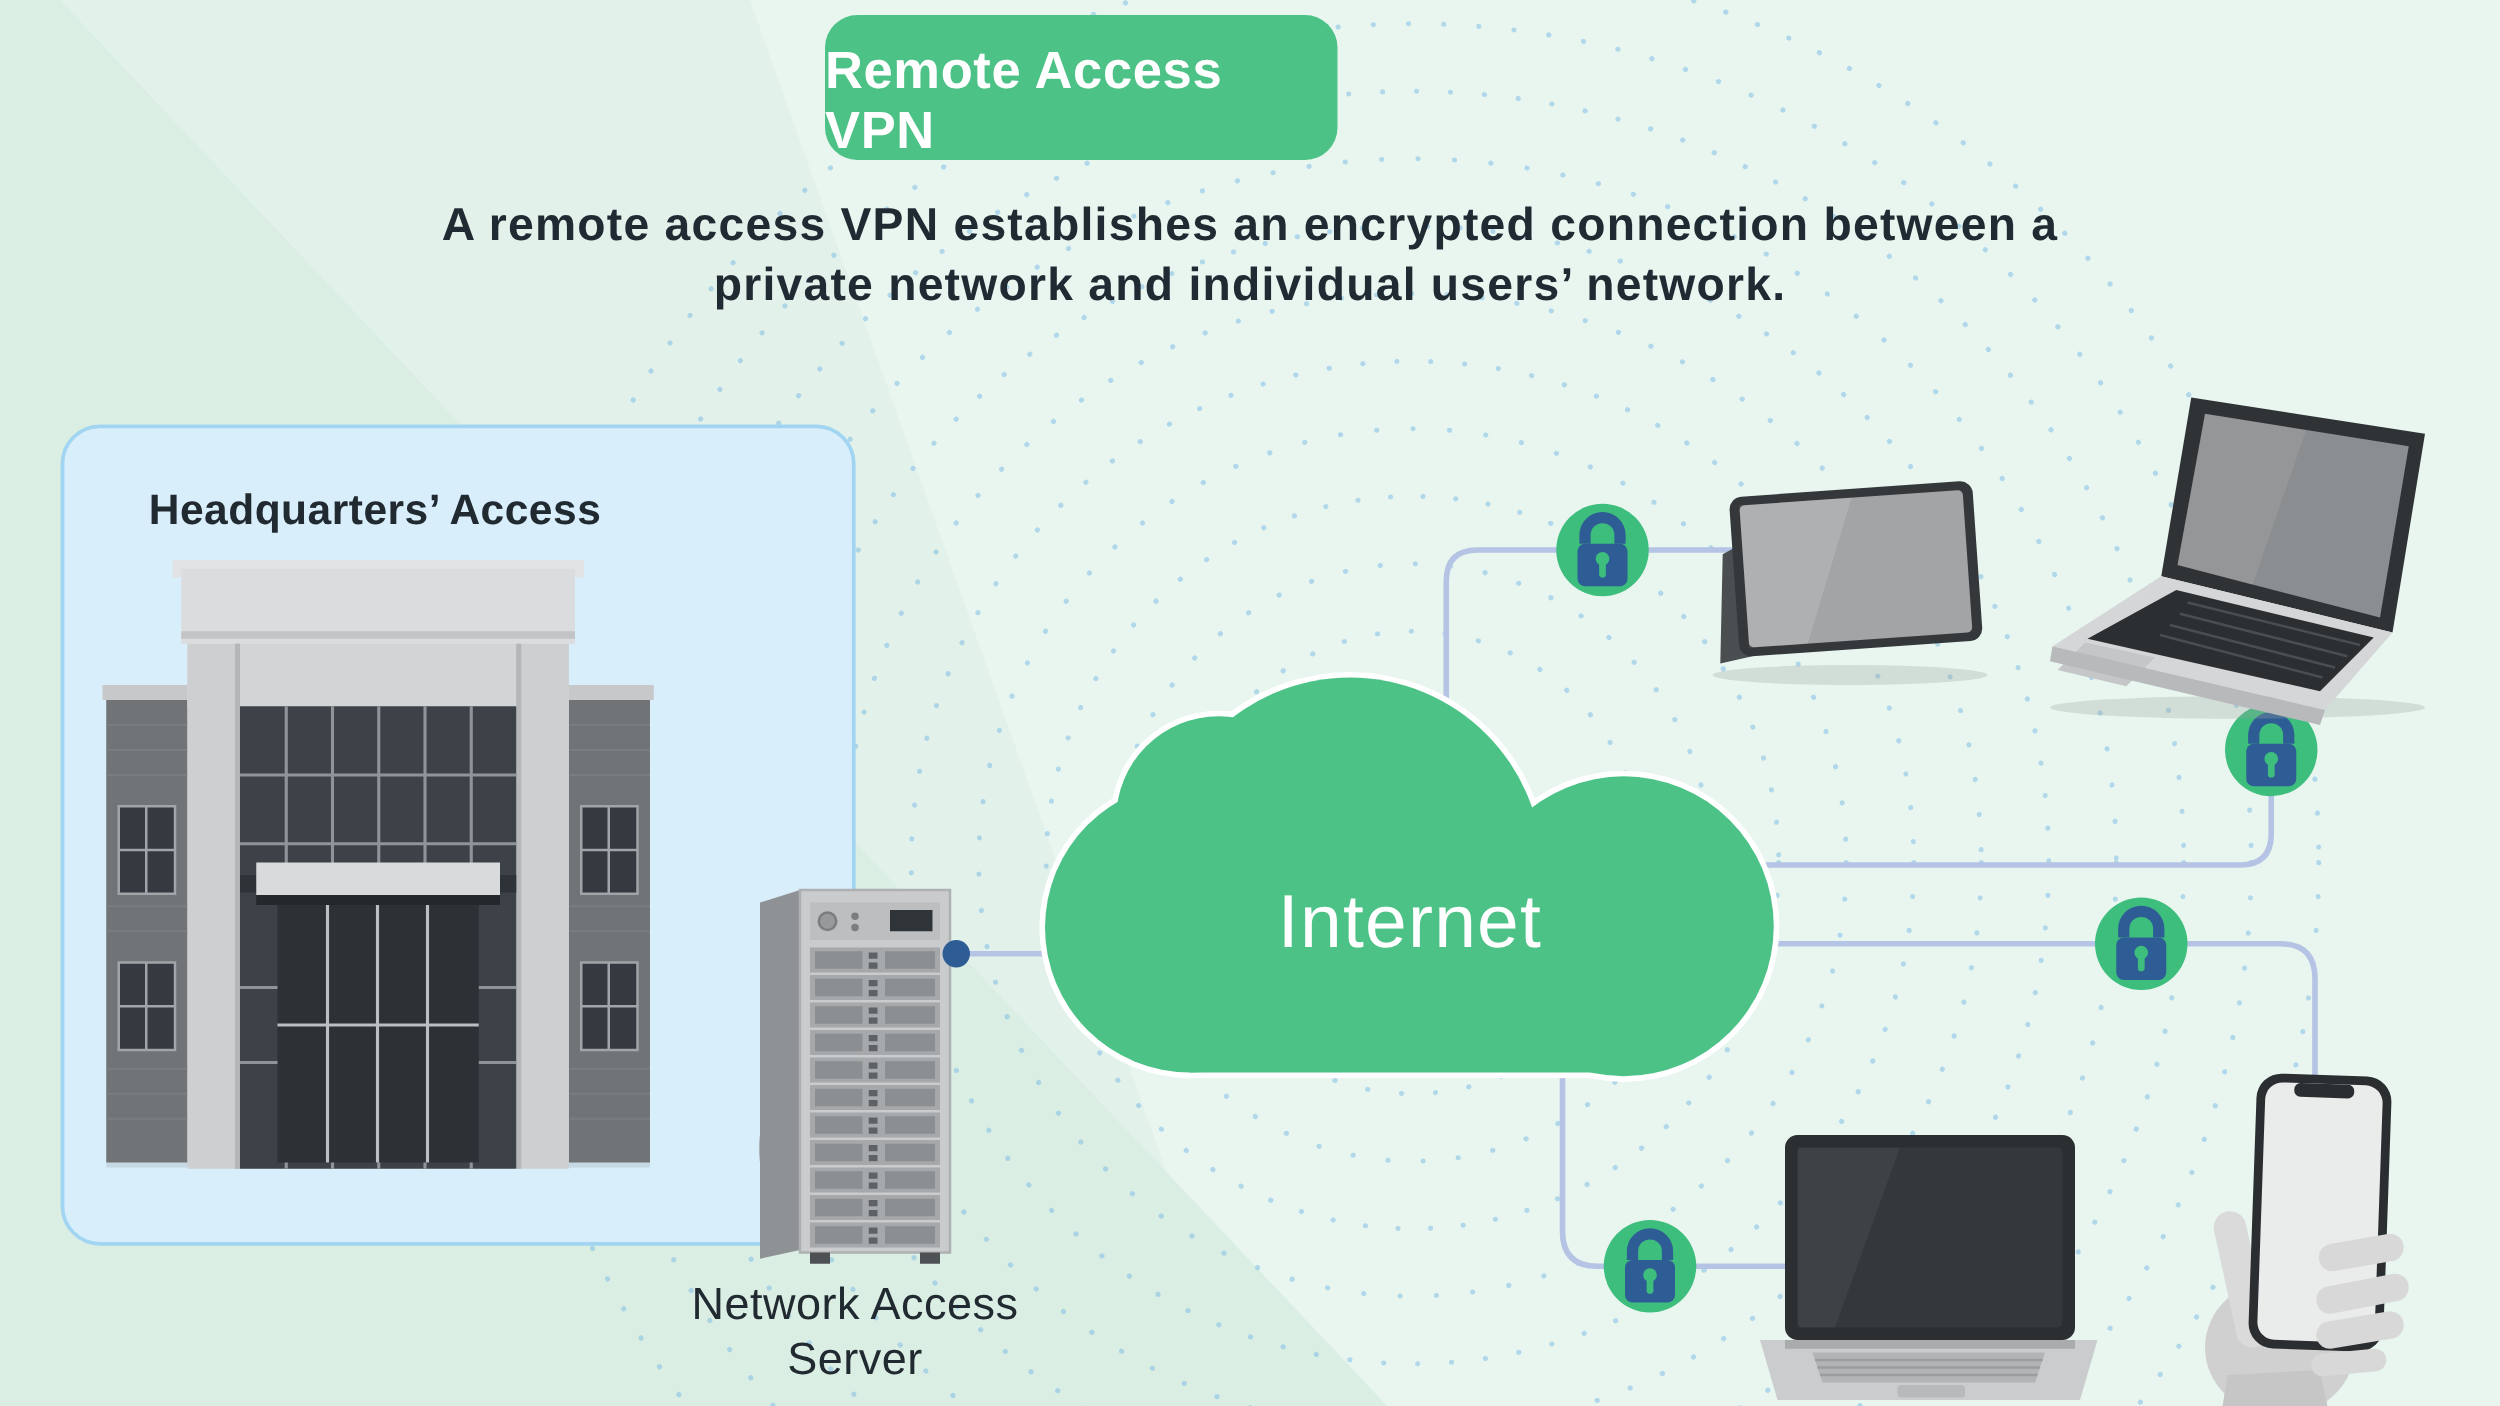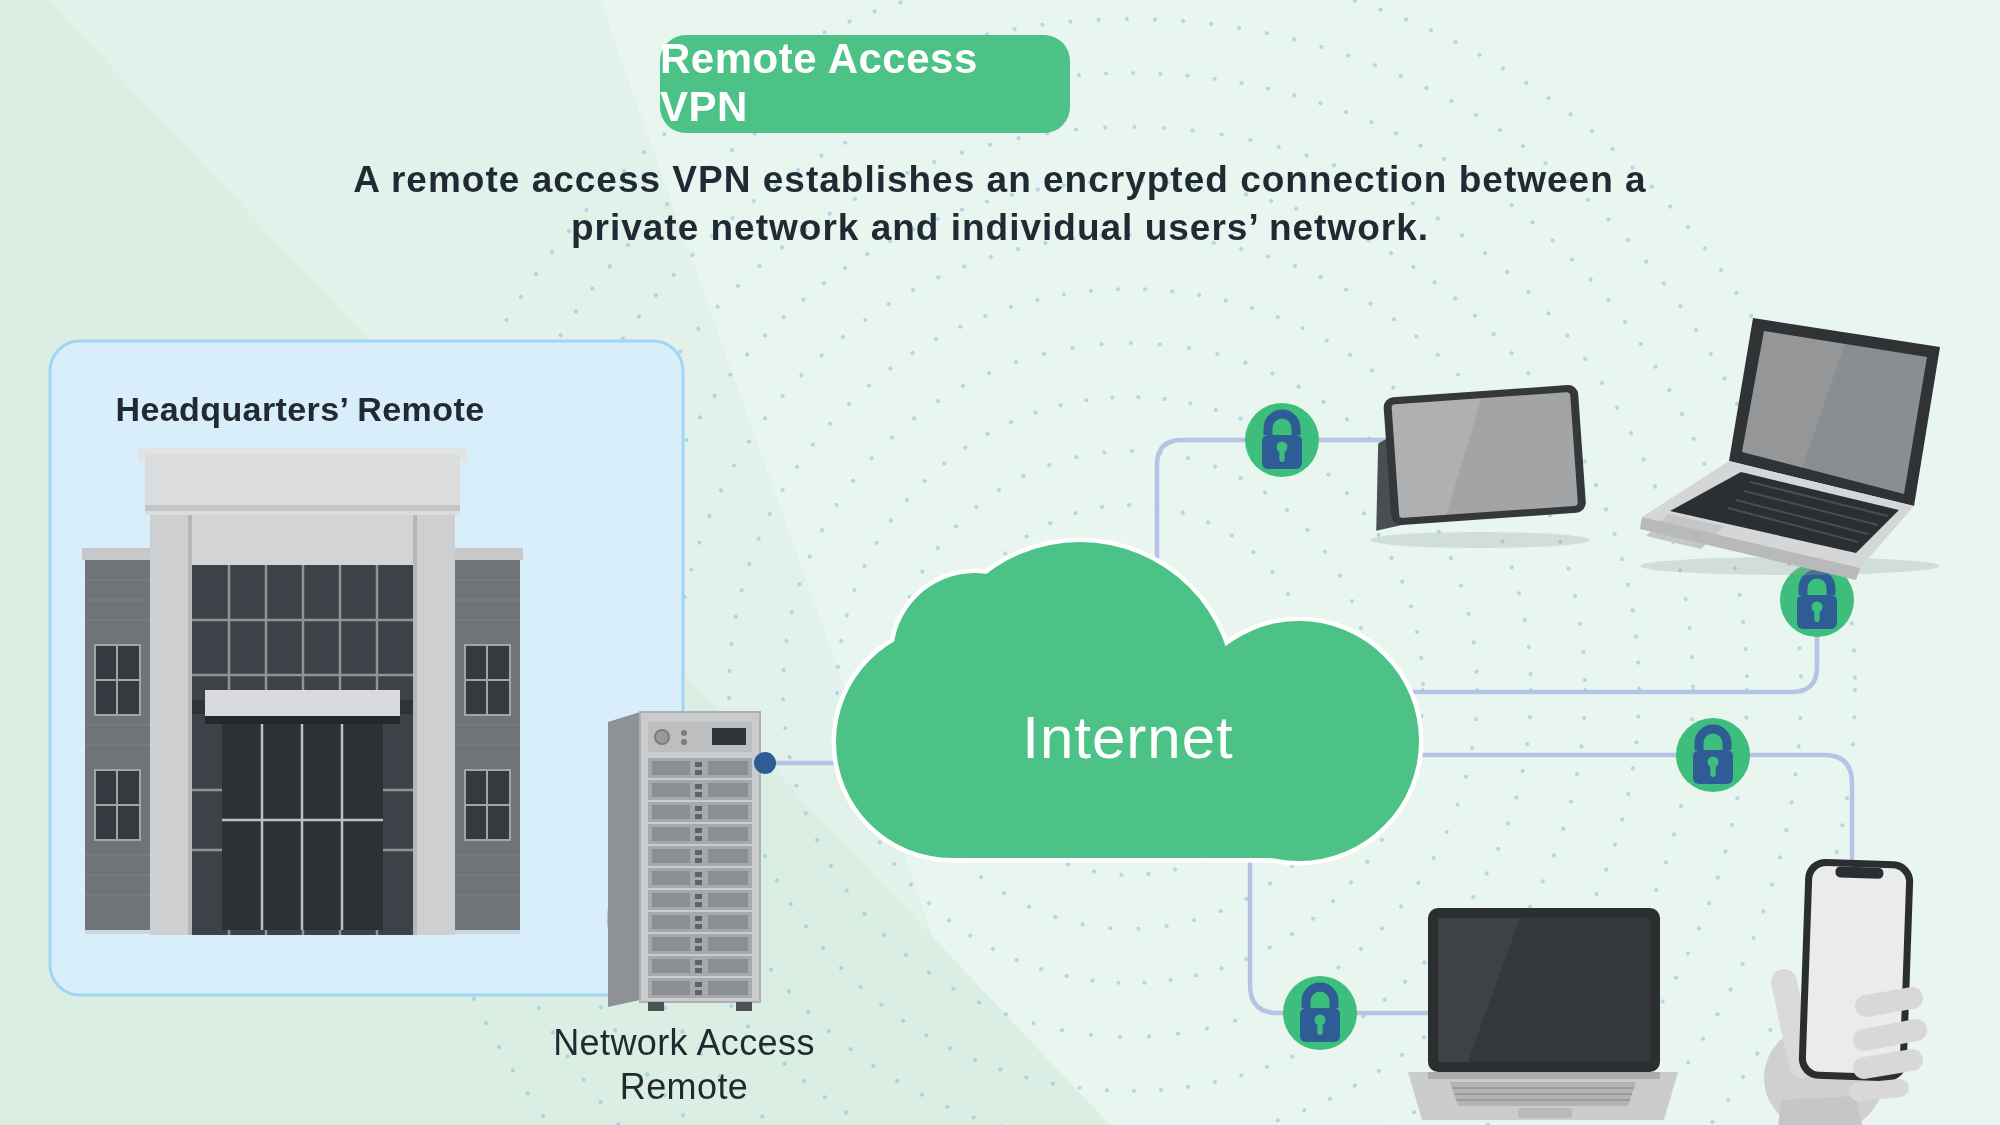--- a/index.html
+++ b/index.html
@@ -9,23 +9,23 @@
     --text-dark:#222a31; --bg-base:#e2f2ea; --bg-left:#dbeee4; --bg-right:#e8f6ef;
   }
   html,body{margin:0;padding:0;}
   body{font-family:"Liberation Sans",sans-serif;background:#fff;}
   .stage{position:relative;width:2000px;height:1125px;overflow:hidden;background:var(--bg-base);}
   .bg-band{position:absolute;inset:0;}
   .bg-right{background:var(--bg-right);clip-path:polygon(30% 0,100% 0,100% 100%,50% 100%);}
   .bg-left{background:var(--bg-left);clip-path:polygon(0 0,2.4% 0,55.5% 100%,0 100%);}
   svg.scene{position:absolute;left:0;top:0;}
   .label{position:absolute;color:var(--text-dark);z-index:5;white-space:nowrap;}
-  .badge{left:660px;top:12px;width:410px;height:98px;border-radius:26px;
-    background:var(--accent-green);display:flex;align-items:flex-start;justify-content:center;
-    color:#fff;font-size:42px;font-weight:700;letter-spacing:.5px;z-index:5;position:absolute;margin-top:23px;}
+  .badge{left:660px;top:12px;width:410px;height:116px;border-radius:26px;
+    background:var(--accent-green);display:flex;align-items:flex-end;justify-content:center;
+    color:#fff;font-size:42px;font-weight:700;letter-spacing:.5px;z-index:5;position:absolute;}
   .subtitle{left:0;top:156px;width:2000px;text-align:center;font-size:37px;line-height:48px;
     font-weight:700;letter-spacing:1px;color:#1f2a33;}
   .hq-label{left:300px;top:409px;transform:translate(-50%,-50%);font-size:34px;font-weight:700;letter-spacing:.4px;}
   .cloud-label{left:1128px;top:737px;transform:translate(-50%,-50%);color:#fff;font-size:60px;
     font-weight:400;letter-spacing:1px;}
   .nas-label{left:684px;top:1021px;transform:translateX(-50%);text-align:center;
     font-size:36px;font-weight:400;line-height:44px;letter-spacing:.4px;}
 </style>
 </head>
 <body>
@@ -271,19 +271,19 @@
     </g>
   </svg>
 
   <div class="badge">
     <span>Remote Access VPN</span>
   </div>
   <div class="label subtitle">
     <div>A remote access VPN establishes an encrypted connection between a</div>
     <div>private network and individual users’ network.</div>
   </div>
-  <div class="label hq-label">Headquarters’ Remote</div>
+  <div class="label hq-label">Headquarters’ Access</div>
   <div class="label cloud-label">Internet</div>
   <div class="label nas-label">
     <div>Network Access</div>
-    <div>Remote</div>
+    <div>Server</div>
   </div>
 </div>
 
 </body></html>

